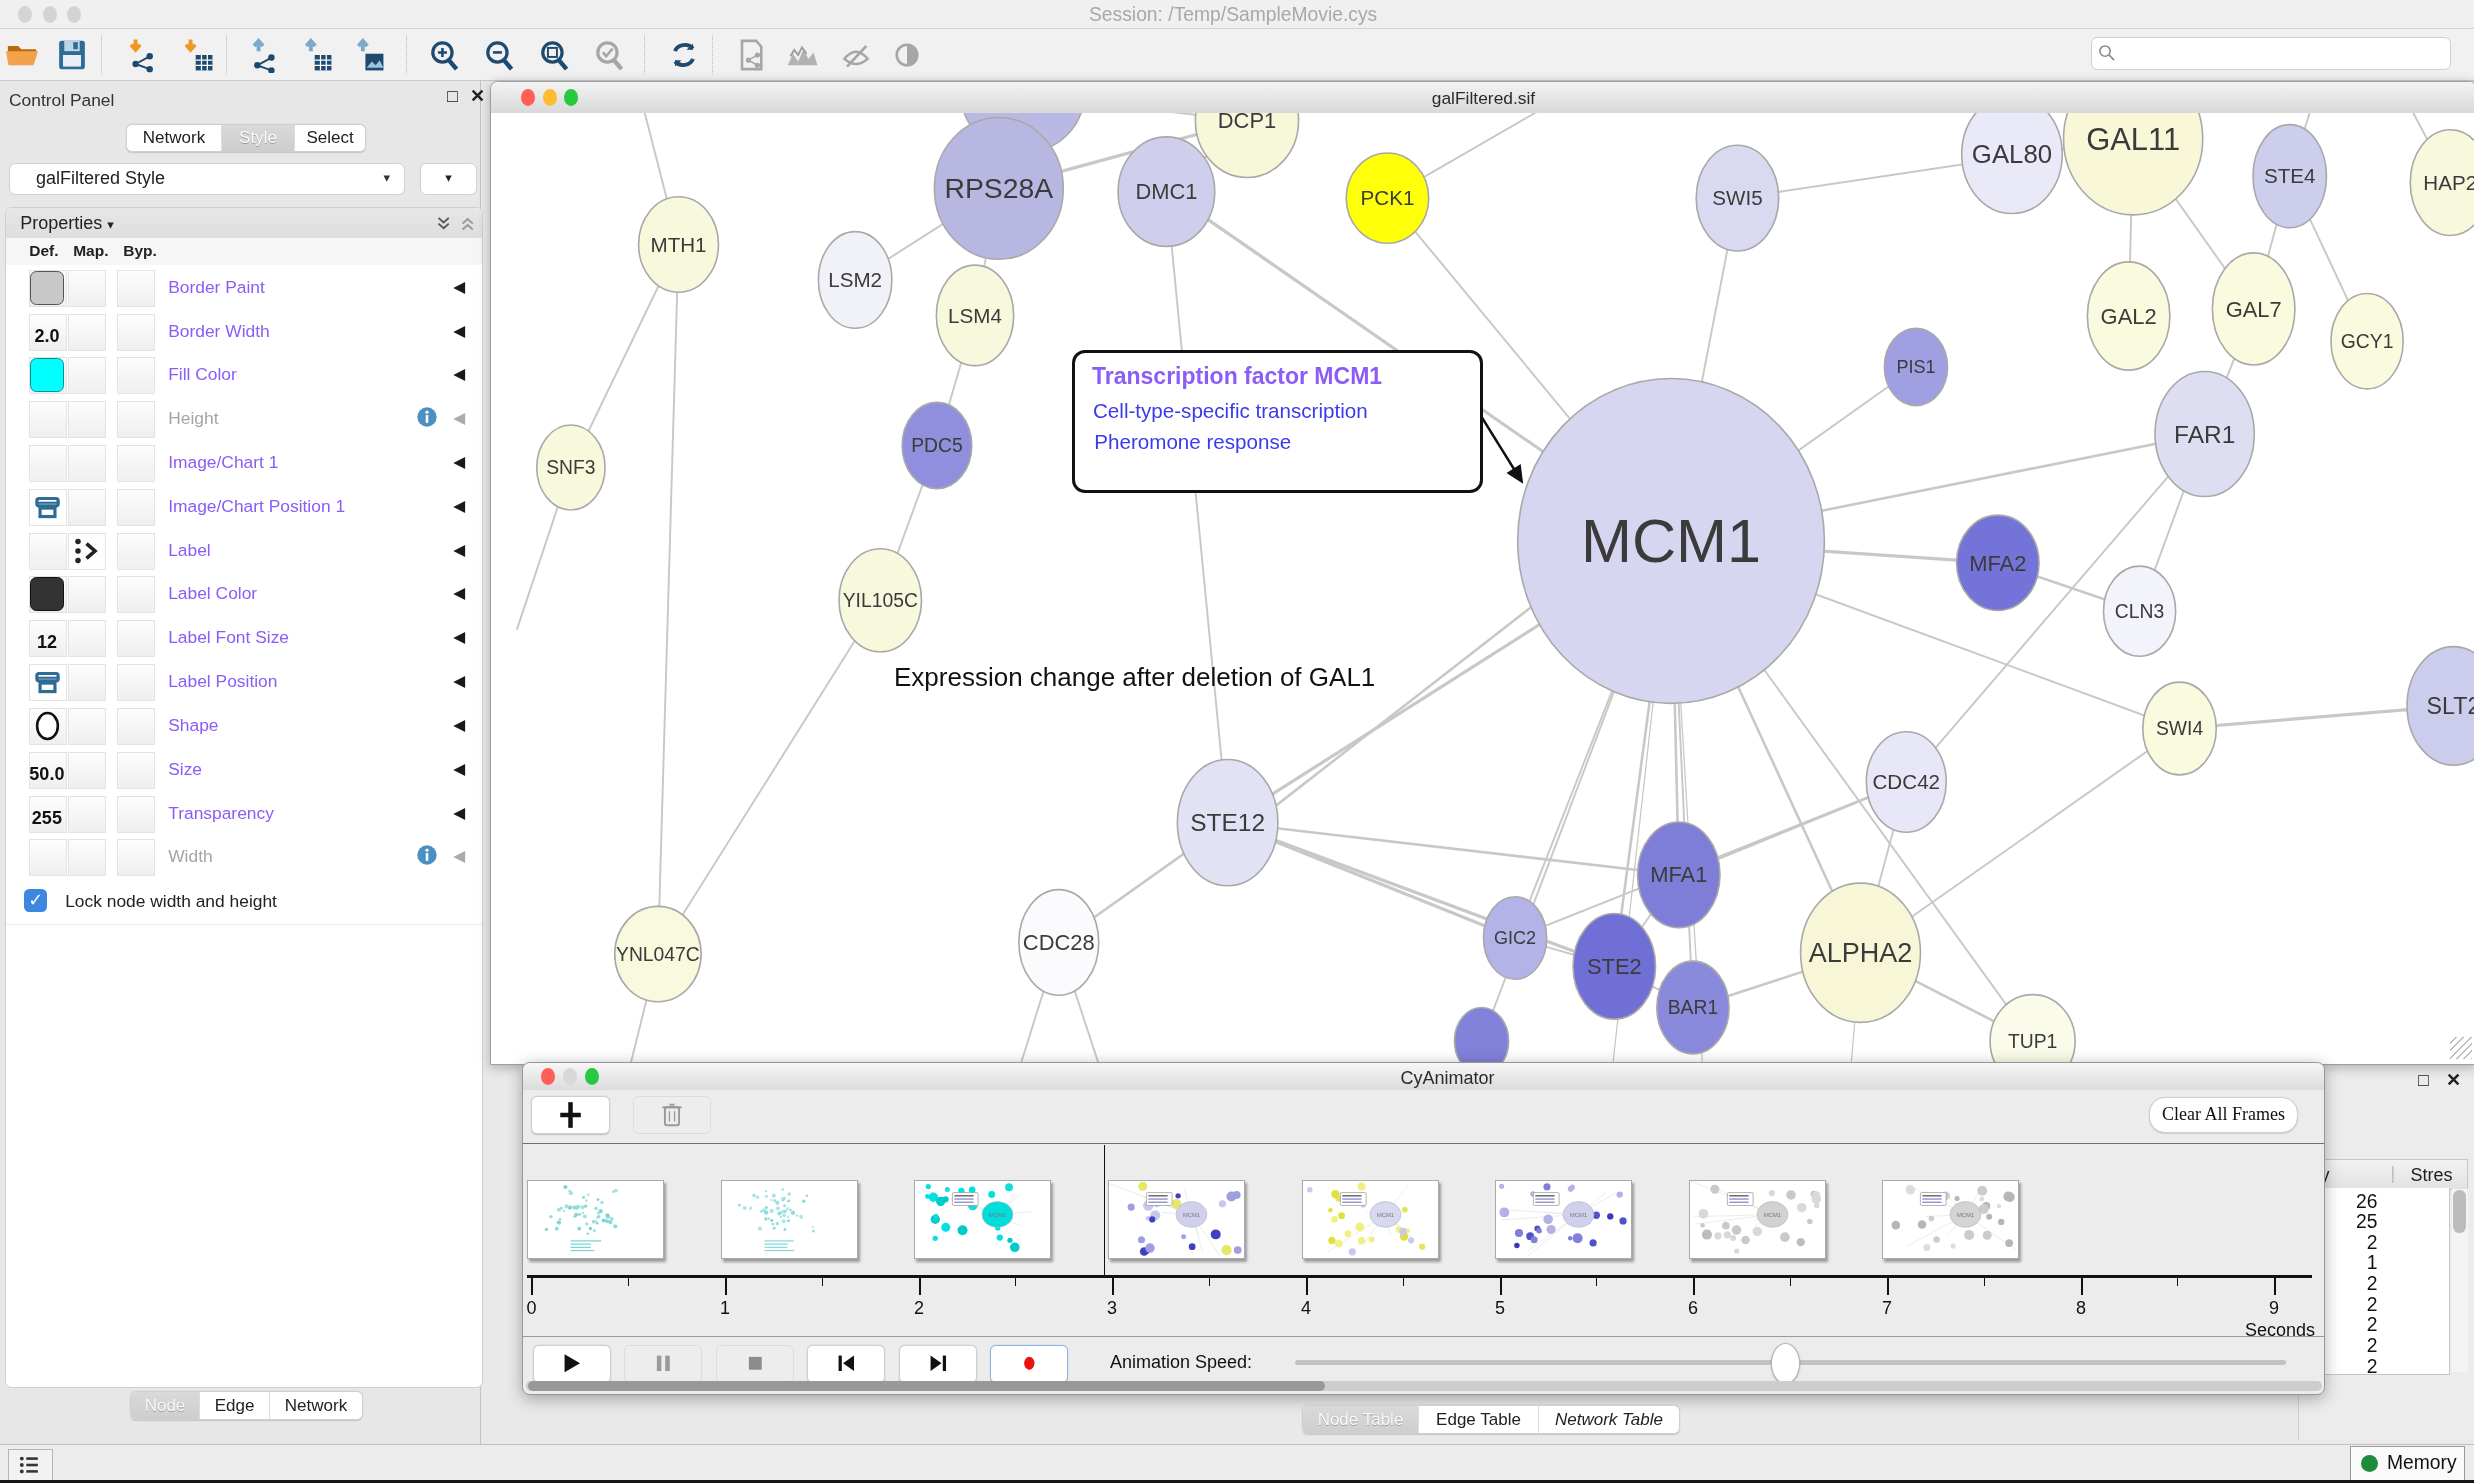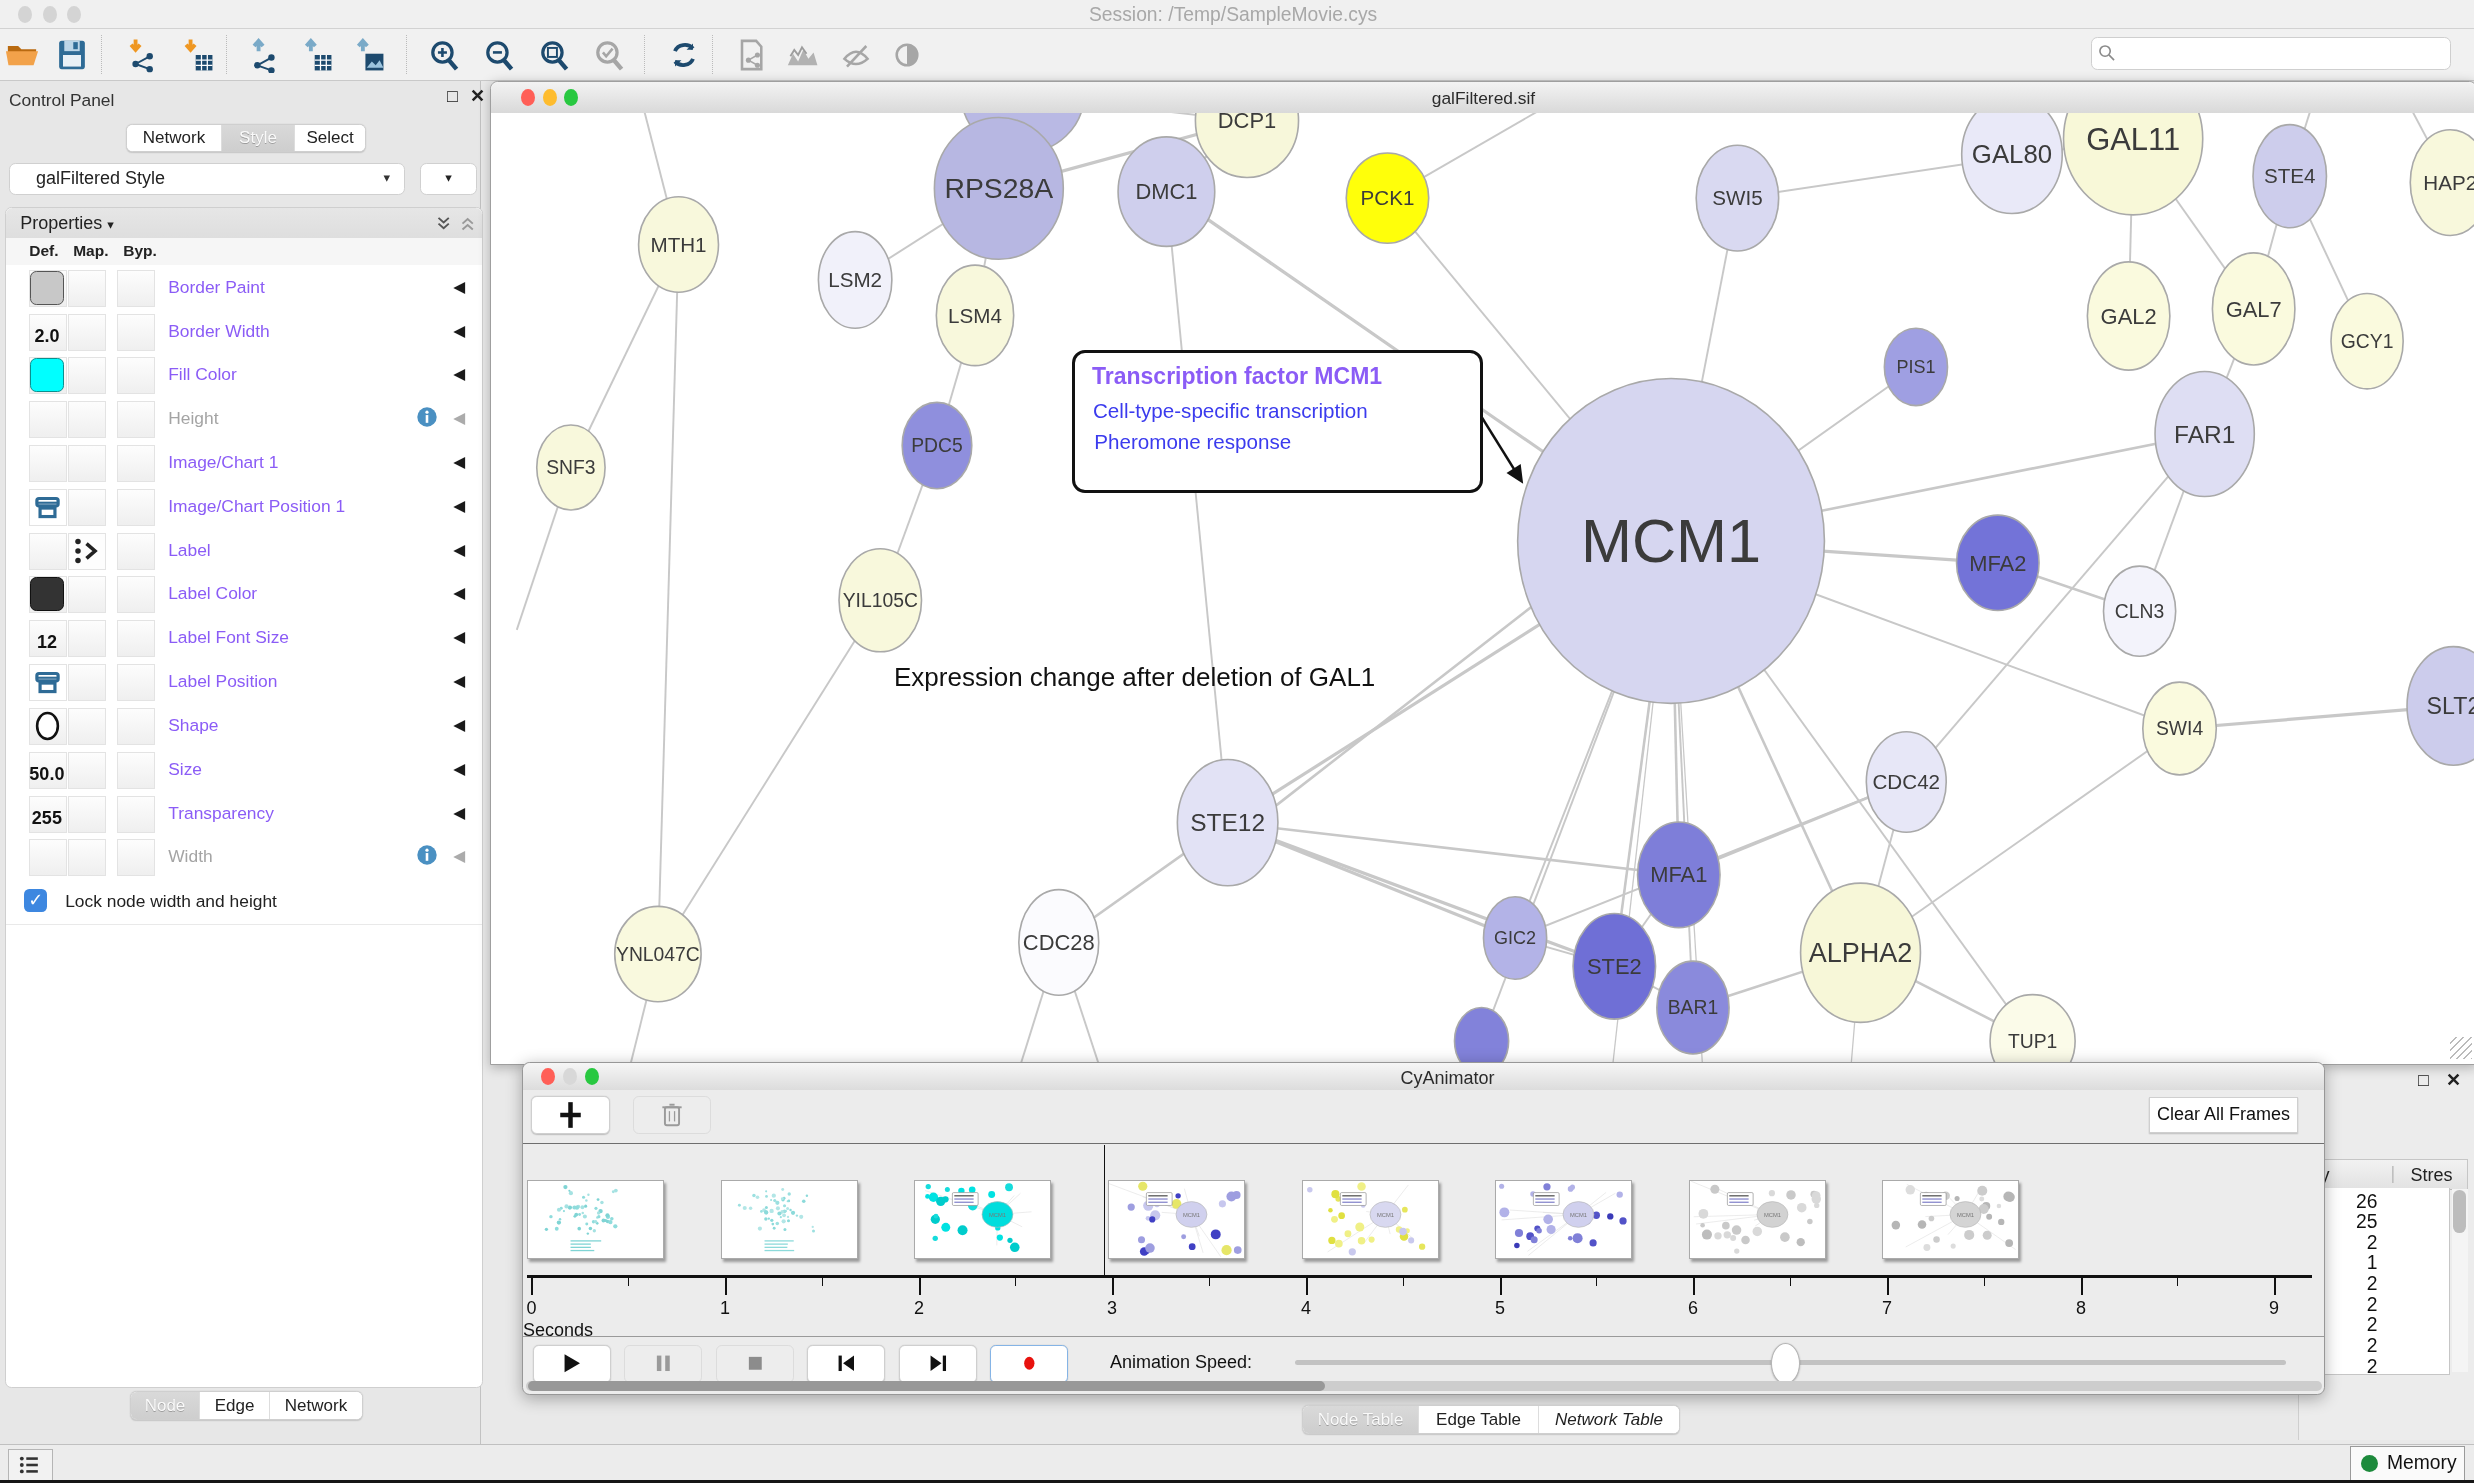--- a/index.html
+++ b/index.html
@@ -57,31 +57,31 @@
   #grip{position:absolute;right:3.9px;bottom:3.9px;width:22px;height:22px;
         background:repeating-linear-gradient(135deg,#fff 0 3.9px,#bbb 3.9px 5.2px);}
   
   #cyanimator{left:522px;top:1062px;width:1801px;height:331px;background:#ececec;border:0.6px solid #979797;border-radius:7.7px;box-shadow:0 3.9px 15.5px rgba(0,0,0,.3);}
   #cy-titlebar{position:absolute;left:0;top:0;width:100%;height:27px;background:linear-gradient(#f6f6f6,#dcdcdc);border-bottom:0.6px solid #b8b8b8;border-radius:7.7px 7.7px 0 0;}
   #cy-title{position:absolute;left:0;width:100%;text-align:center;top:5px;font-size:18px;color:#2b2b2b;margin-left:24px;}
   #cy-toolbar{position:absolute;left:0;top:27px;width:100%;height:53px;background:#ececec;border-bottom:1.9px solid #6e6e6e;}
   .cybtn{position:absolute;top:6.4px;height:36px;border-radius:5.8px;}
   .cybtn.white{background:#fff;border:0.6px solid #cfcfcf;box-shadow:0 0.6px 1.3px rgba(0,0,0,.2);}
   .cybtn.grey{background:#ededed;border:0.6px solid #dcdcdc;}
-  #clear-btn{position:absolute;left:1626px;top:34px;width:147px;height:34px;background:#fff;border:0.6px solid #cfcfcf;border-radius:0;
-             font-size:18px;text-align:center;line-height:32px;color:#111;box-shadow:0 0.6px 1.3px rgba(0,0,0,.2);}
+  #clear-btn{position:absolute;left:1626px;top:34px;width:147px;height:34px;background:#fff;border:0.6px solid #cfcfcf;border-radius:16px;
+             font-size:18px;text-align:center;line-height:32px;color:#111;box-shadow:0 0.6px 1.3px rgba(0,0,0,.2);font-family:Liberation Serif, serif;}
   #timeline{position:absolute;left:0;top:82px;width:100%;height:191px;background:#ececec;}
   #playhead{position:absolute;left:581px;top:0;width:1.3px;height:133px;background:#111;}
   .thumb{position:absolute;top:35px;width:135px;height:77px;background:#fff;border:0.6px solid #aaa;box-shadow:1.9px 2.6px 2.6px rgba(0,0,0,.35);}
   .thumb svg{width:134px;height:76px;}
   #ruler-base{position:absolute;left:3.9px;top:130px;width:1785px;height:3.2px;background:#111;}
   .tickM{position:absolute;top:133px;width:1.9px;height:17px;background:#111;}
   .tickm{position:absolute;top:133px;width:1.3px;height:8.4px;background:#111;}
   .ticklab{position:absolute;top:153px;width:26px;margin-left:-13px;text-align:center;font-size:18px;color:#111;}
-  #seconds-label{position:absolute;left:0;width:1792px;text-align:left;top:175px;font-size:18px;color:#111;}
+  #seconds-label{position:absolute;left:0;width:1792px;text-align:right;top:175px;font-size:18px;color:#111;}
   #cy-controls{position:absolute;left:0;top:273px;width:100%;height:43px;background:#ececec;border-top:1.3px solid #9a9a9a;}
   .pbtn{position:absolute;top:7.7px;width:76px;height:36px;border-radius:5.8px;}
   .pbtn svg{position:absolute;left:28px;top:7.7px;}
   .pbtn.on{background:#fff;border:0.6px solid #cfcfcf;box-shadow:0 0.6px 1.3px rgba(0,0,0,.2);}
   .pbtn.off{background:#ededed;border:0.6px solid #dcdcdc;}
   .pbtn.focus{border:1.9px solid #85b4e6;}
   #speed-label{position:absolute;left:587px;top:289px;font-size:18px;color:#111;}
   #slider-track{position:absolute;left:772px;top:297px;width:991px;height:4.5px;background:#c2c2c2;border-radius:2.6px;}
   #slider-handle{position:absolute;left:1248px;top:280px;width:27px;height:39px;background:#fff;border:0.6px solid #b5b5b5;border-radius:50%;box-shadow:0 0.6px 1.9px rgba(0,0,0,.3);}
   #cy-hscroll{position:absolute;left:2.6px;top:318px;width:1796px;height:9.7px;background:#cdcdcd;border-radius:5.2px;}

